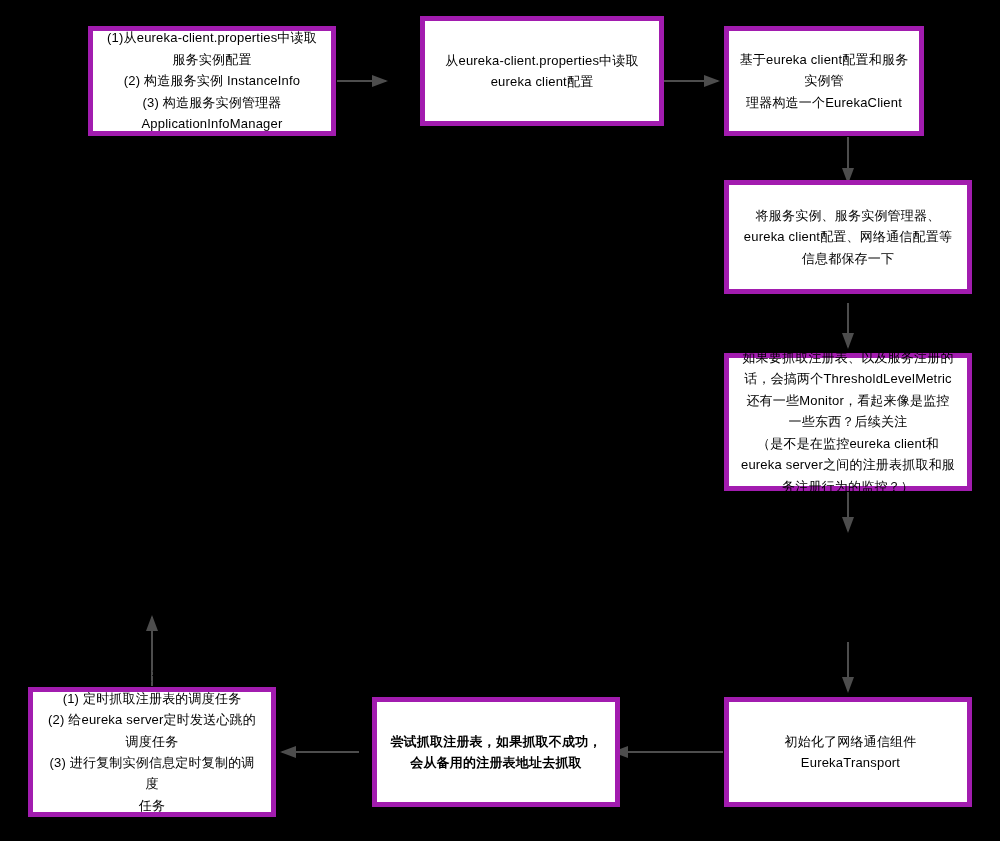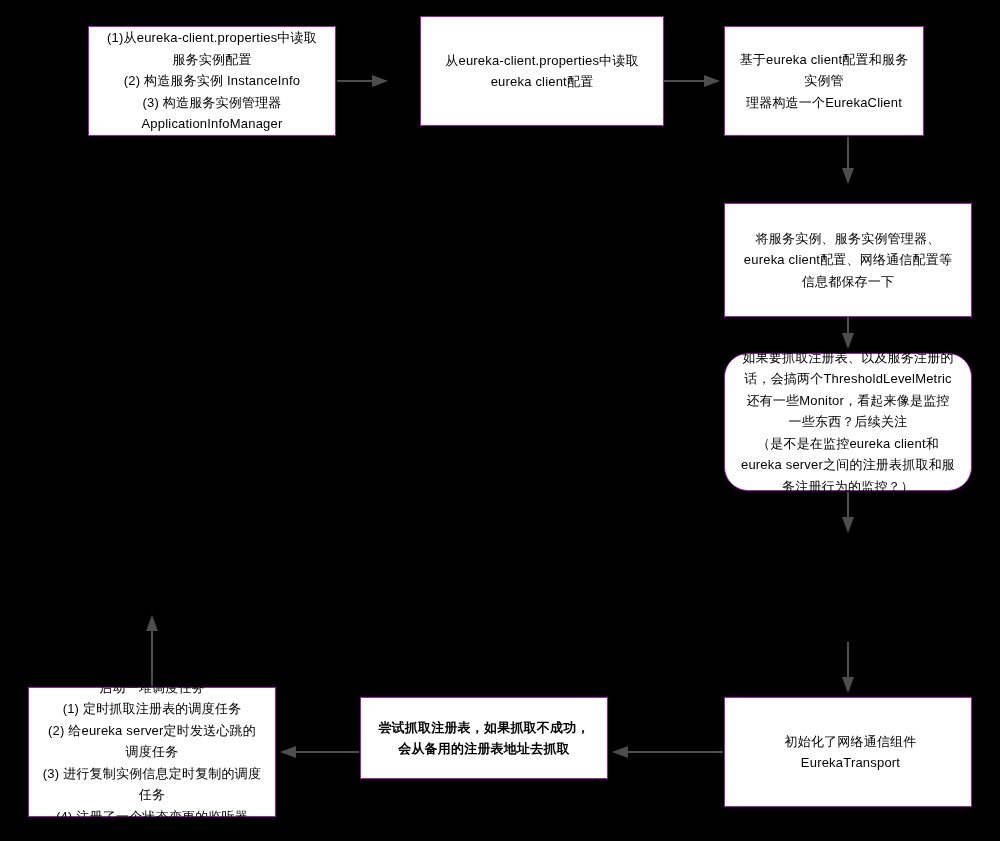--- a/index.html
+++ b/index.html
@@ -13,21 +13,21 @@
     height: 841px;
     background: #000000;
     font-family: "Liberation Sans", sans-serif;
     overflow: hidden;
   }
   .node {
     position: absolute;
     box-sizing: border-box;
     background: #ffffff;
     color: #000000;
-    border: 1px solid #a21caf;
+    border: 5px solid #a21caf;
     display: flex;
     align-items: center;
     justify-content: center;
     text-align: center;
     font-size: 13px;
     line-height: 1.65;
     padding: 6px 10px;
     white-space: pre-line;
     letter-spacing: 0.2px;
   }
@@ -66,33 +66,33 @@
 
   <div class="node" style="left: 88px; top: 26px; width: 248px; height: 110px;">(1)从eureka-client.properties中读取
 服务实例配置
 (2) 构造服务实例 InstanceInfo
 (3) 构造服务实例管理器
 ApplicationInfoManager</div>
   <div class="node" style="left: 392px; top: 16px; width: 244px; height: 110px; margin-left: 28px;">从eureka-client.properties中读取
 eureka client配置</div>
   <div class="node" style="left: 724px; top: 26px; width: 200px; height: 110px;">基于eureka client配置和服务实例管
 理器构造一个EurekaClient</div>
-  <div class="node" style="left: 724px; top: 203px; width: 248px; height: 114px; text-align: center;">将服务实例、服务实例管理器、
+  <div class="node" style="left: 724px; top: 180px; width: 248px; height: 114px; text-align: center;">将服务实例、服务实例管理器、
 eureka client配置、网络通信配置等
 信息都保存一下</div>
-  <div class="node" style="left: 724px; top: 353px; width: 248px; height: 138px; border-radius: 24px;">如果要抓取注册表、以及服务注册的
+  <div class="node" style="left: 724px; top: 353px; width: 248px; height: 138px;">如果要抓取注册表、以及服务注册的
 话，会搞两个ThresholdLevelMetric
 还有一些Monitor，看起来像是监控
 一些东西？后续关注
 （是不是在监控eureka client和
 eureka server之间的注册表抓取和服
 务注册行为的监控？）</div>
   <div class="node" style="left: 724px; top: 697px; width: 248px; height: 110px; padding-left: 15px;">初始化了网络通信组件
 EurekaTransport</div>
-  <div class="node bold" style="left: 360px; top: 697px; width: 248px; height: 82px;">尝试抓取注册表，如果抓取不成功，
+  <div class="node bold" style="left: 372px; top: 697px; width: 248px; height: 110px;">尝试抓取注册表，如果抓取不成功，
 会从备用的注册表地址去抓取</div>
   <div class="node" style="left: 28px; top: 687px; width: 248px; height: 130px;">启动一堆调度任务
 (1) 定时抓取注册表的调度任务
 (2) 给eureka server定时发送心跳的
 调度任务
 (3) 进行复制实例信息定时复制的调度
 任务
 (4) 注册了一个状态变更的监听器</div>
 </div>
 

